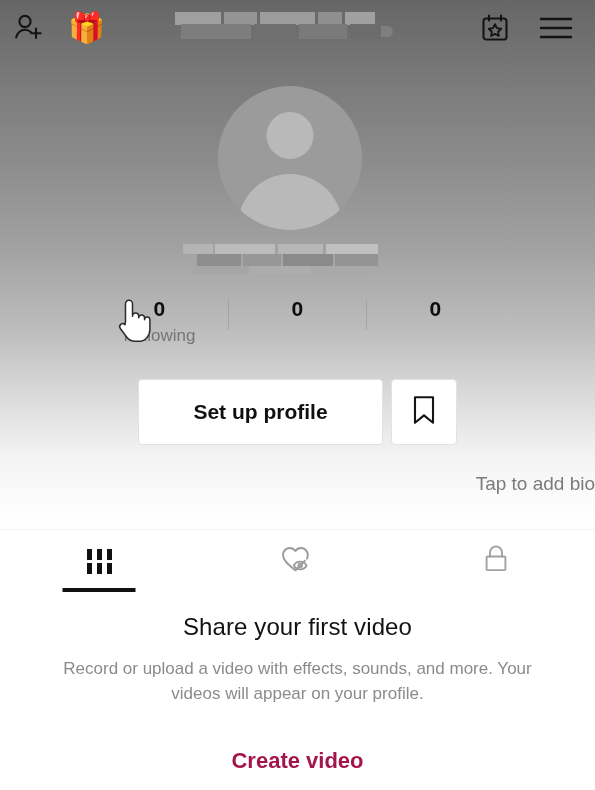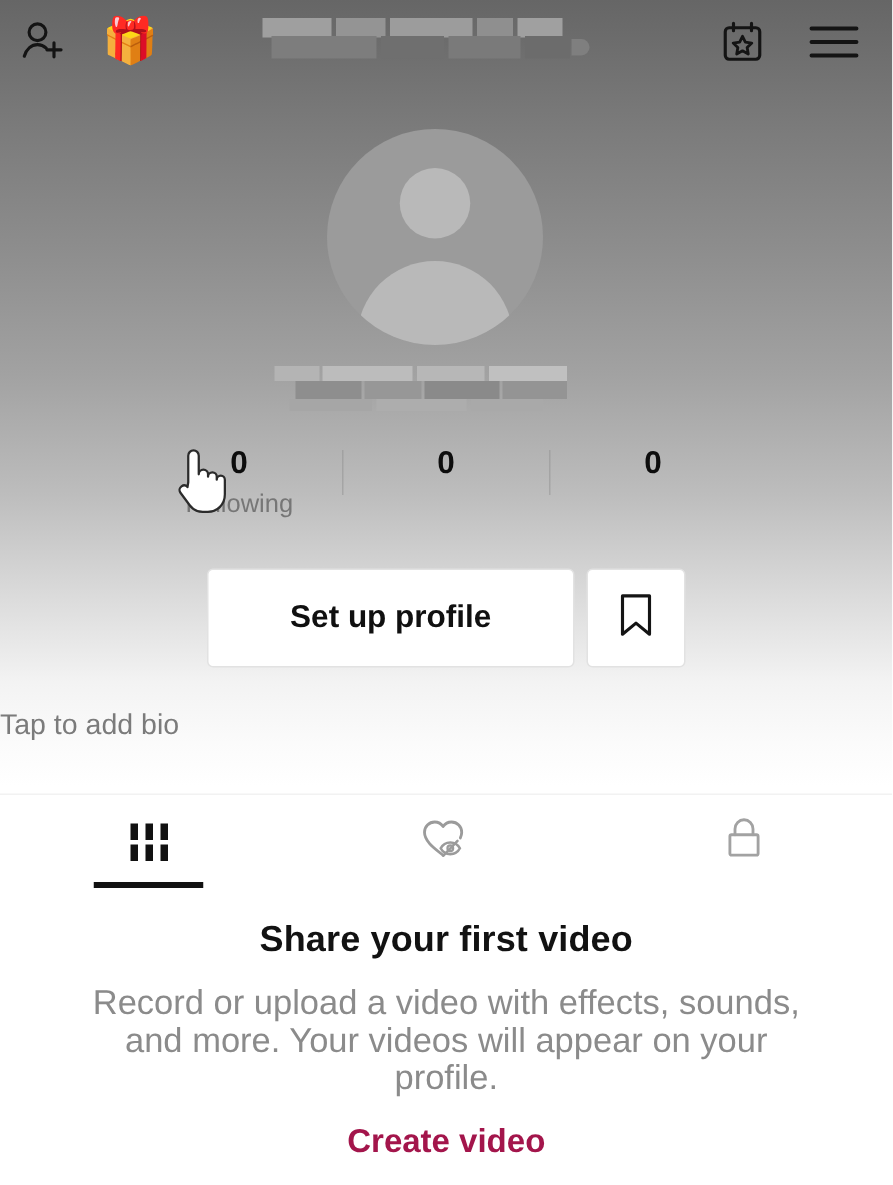--- a/index.html
+++ b/index.html
@@ -208,21 +208,21 @@
     justify-content: center;
     cursor: pointer;
   }
 
   
   .bio {
     position: absolute;
     left: 0;
     top: 473px;
     width: 595px;
-    text-align: left;
+    text-align: right;
     font-size: 19px;
     color: #7b7b7b;
     cursor: pointer;
     z-index: 3;
   }
 
   
   .tabbar {
     position: absolute;
     left: 0;
@@ -268,29 +268,29 @@
     position: absolute;
     left: 0;
     top: 612px;
     width: 595px;
     text-align: center;
     z-index: 3;
   }
   .empty h2 {
     margin: 0;
     font-size: 24px;
-    font-weight: 700;
+    font-weight: 400;
     color: #121212;
     line-height: 30px;
     letter-spacing: 0.1px;
   }
   .empty p {
     margin: 14px auto 0;
     width: 500px;
-    font-size: 23px;
+    font-size: 17px;
     color: #8b8b8b;
     line-height: 25px;
   }
   .create-link {
     position: absolute;
     left: 0;
     top: 748px;
     width: 595px;
     text-align: center;
     font-size: 22px;

